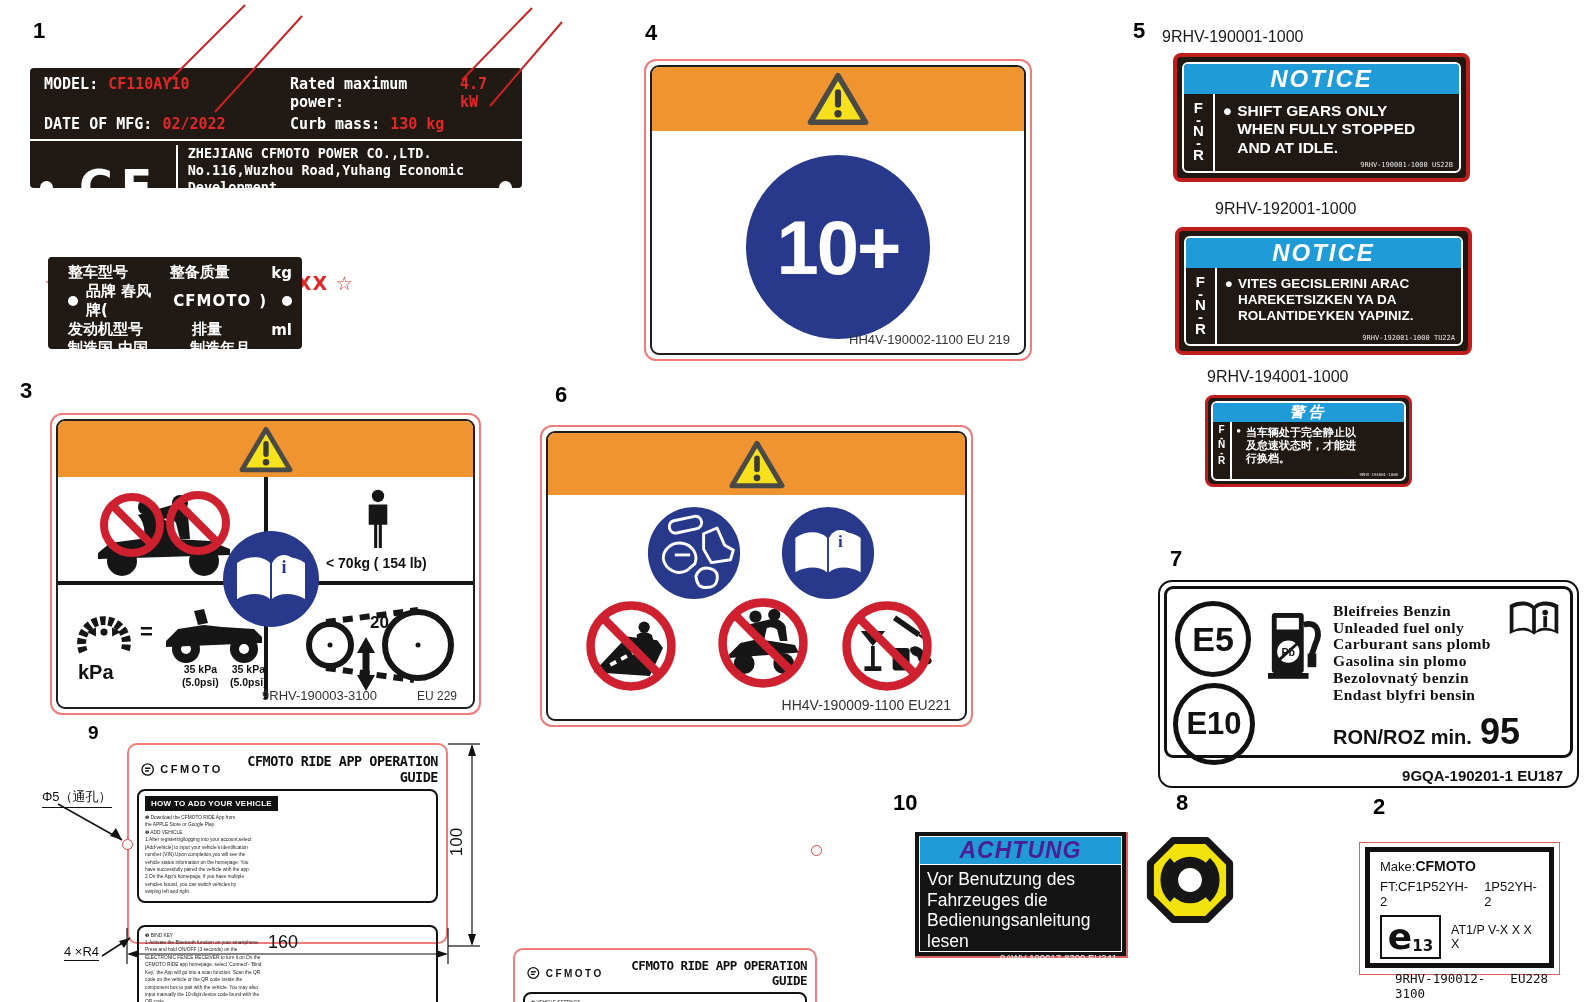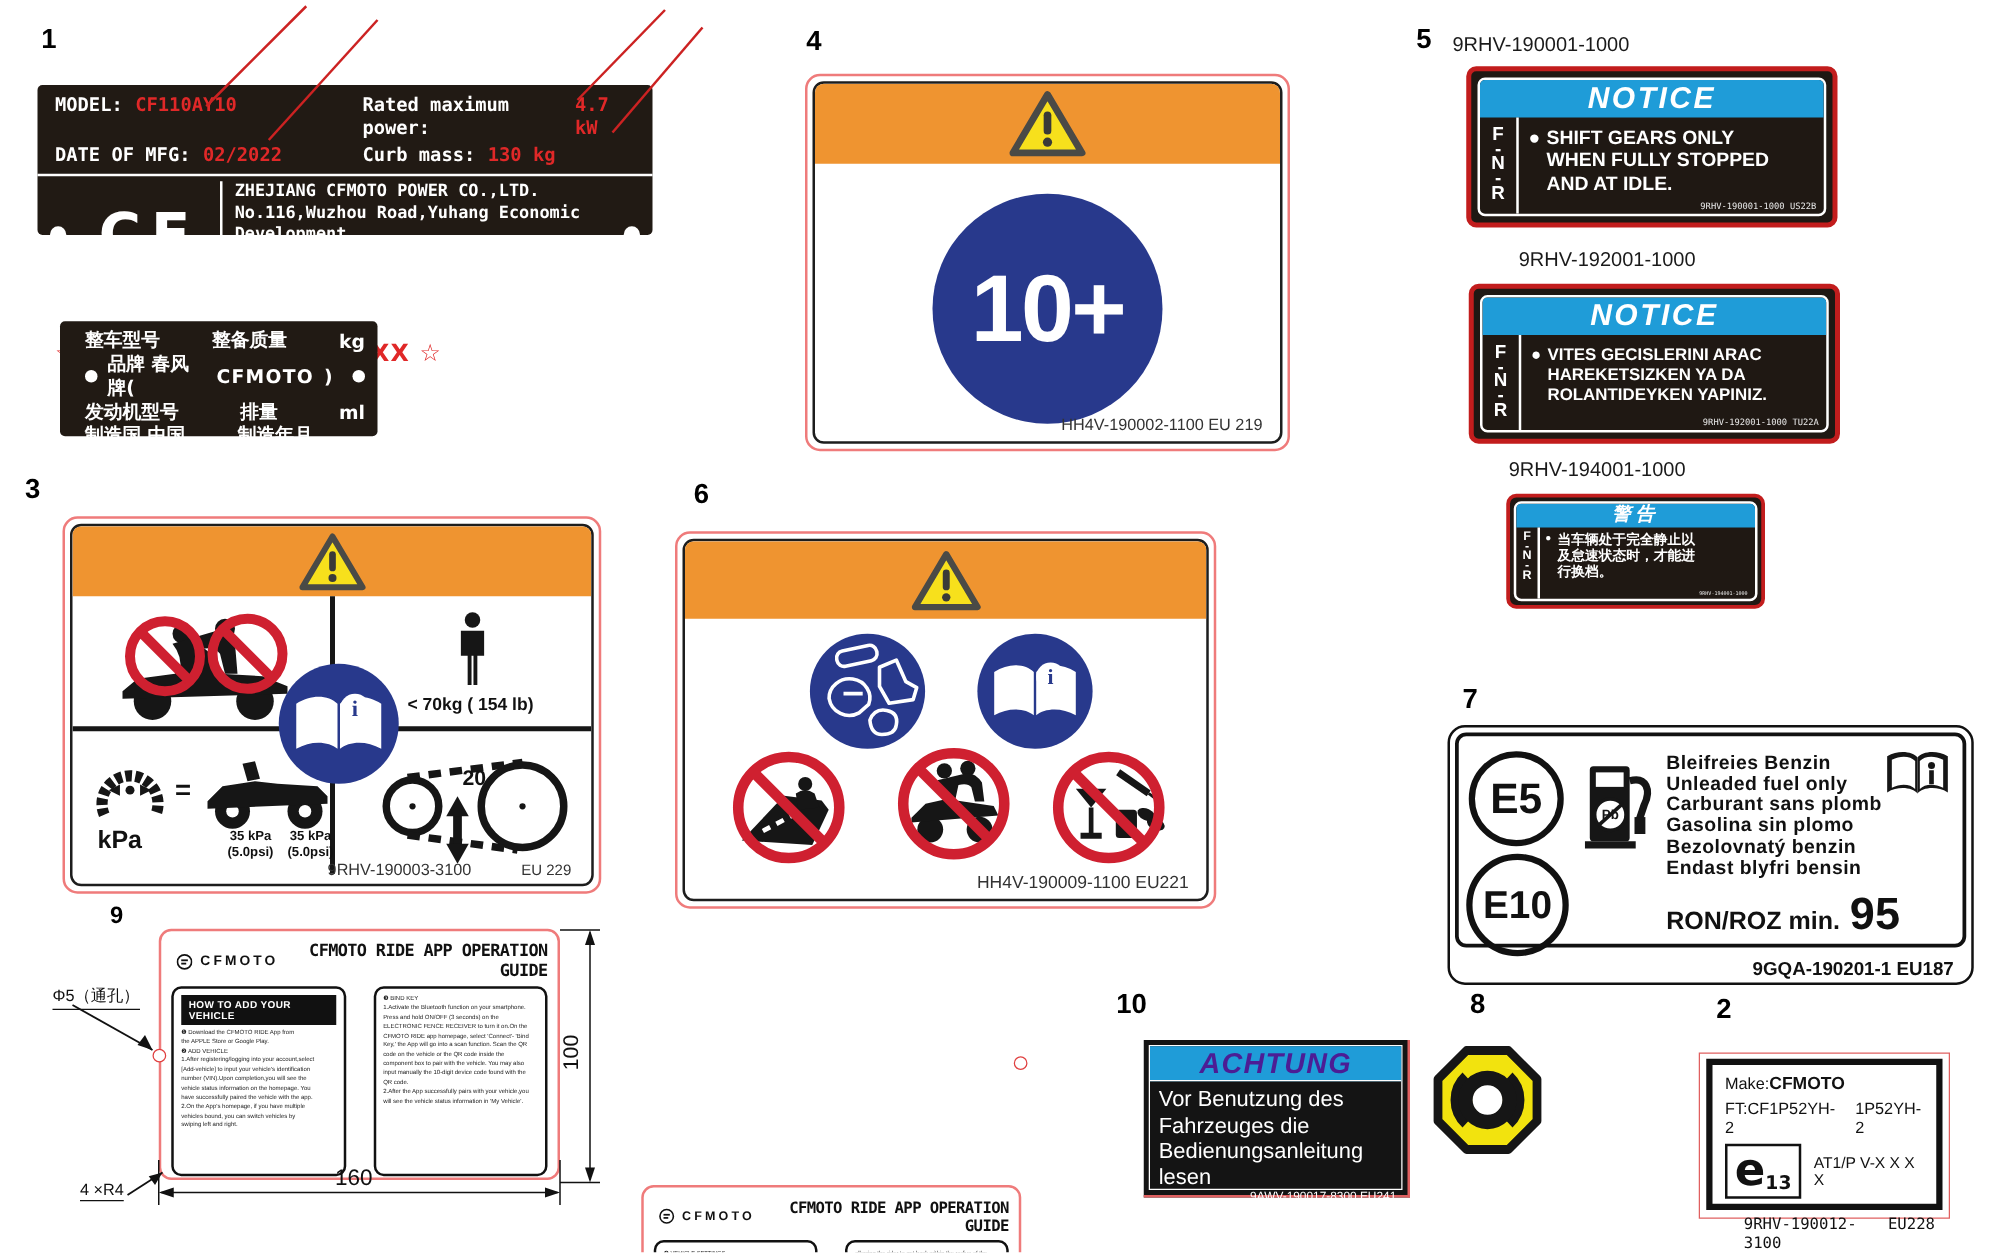--- a/index.html
+++ b/index.html
@@ -55,21 +55,21 @@
          padding:8px 6px 4px 8px;display:flex;gap:5px;}
   .nfoot{position:absolute;right:6px;bottom:2px;color:#e8e8e8;
          font:7px "DejaVu Sans Mono",monospace;letter-spacing:0;}
 
   
   .guide{border:2px solid #ef7b7b;border-radius:10px;background:#fff;box-sizing:border-box;
          padding:6px 8px;position:relative;}
   .ghead{display:flex;align-items:center;gap:6px;margin:2px 0 4px 4px;}
   .glogo-type{font:bold 11px "Liberation Sans",sans-serif;letter-spacing:2.5px;}
   .gtitle{font:bold 13.5px "DejaVu Sans Mono",monospace;letter-spacing:-0.5px;text-align:right;}
-  .gcols{display:flex;gap:22px;align-items:stretch;}
+  .gcols{display:flex;gap:22px;align-items:stretch;flex-direction:column;}
   .gcol{border:2px solid #111;border-radius:8px;padding:5px 6px;flex:1;
         font:4.8px "Liberation Sans",sans-serif;line-height:1.55;color:#222;}
   .gblack{background:#111;color:#fff;font:bold 8px "Liberation Sans",sans-serif;
           padding:3px 6px;display:inline-block;margin-bottom:3px;letter-spacing:.3px;}
   .hole{position:absolute;width:11px;height:11px;border:1.6px solid #e04040;border-radius:50%;
         background:#fff;box-sizing:border-box;}
 
   
   .fuel{border:2px solid #111;border-radius:14px;padding:4px;box-sizing:border-box;background:#fff;}
   .fuel-inner{border:3px solid #111;border-radius:9px;height:172px;position:relative;box-sizing:border-box;}
@@ -422,21 +422,21 @@
       <svg class="abs" style="left:100px;top:18px;" width="58" height="74" viewBox="0 0 60 76">
         <rect x="5" y="6" width="33" height="62" rx="3" fill="#161616"></rect>
         <rect x="10" y="11" width="23" height="12" fill="#fff"></rect>
         <path d="M38 18 C52 14 56 26 50 38 L46 50" fill="none" stroke="#161616" stroke-width="6"></path>
         <rect x="42" y="48" width="9" height="14" fill="#161616"></rect>
         <rect x="1" y="68" width="42" height="6" fill="#161616"></rect>
         <circle cx="22" cy="46" r="13" fill="#fff" stroke="#161616" stroke-width="3"></circle>
         <text x="22" y="50" text-anchor="middle" font-family="Liberation Sans,sans-serif" font-weight="bold" font-size="11" fill="#161616">Pb</text>
         <line x1="12" y1="55" x2="32" y2="37" stroke="#161616" stroke-width="3"></line>
       </svg>
-      <div class="fuel-lines pre" style="left:166px;top:14px;">Bleifreies Benzin
+      <div class="fuel-lines pre" style="left:166px;top:14px;font-family:Liberation Serif, serif;">Bleifreies Benzin
 Unleaded fuel only
 Carburant sans plomb
 Gasolina sin plomo
 Bezolovnatý benzin
 Endast blyfri bensin</div>
 
       <svg class="abs" style="right:8px;top:8px;" width="56" height="44" viewBox="0 0 60 46">
         <path d="M4 8 C14 2 26 4 30 9 L30 40 C26 35 14 33 4 39 Z" fill="#161616"></path>
         <path d="M56 8 C46 2 34 4 30 9 L30 40 C34 35 46 33 56 39 Z" fill="#161616"></path>
         <path d="M8 11 C16 7 24 8 28 12 L28 36 C24 32 16 31 8 35 Z" fill="#fff"></path>

